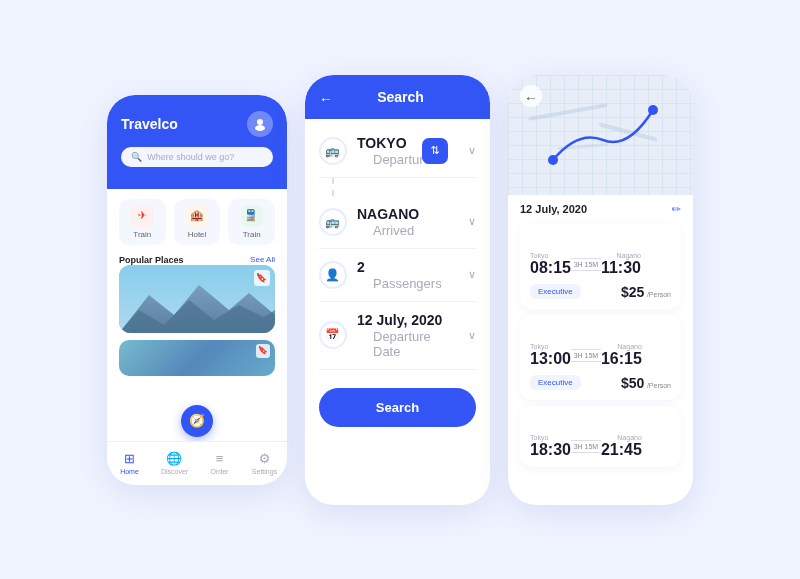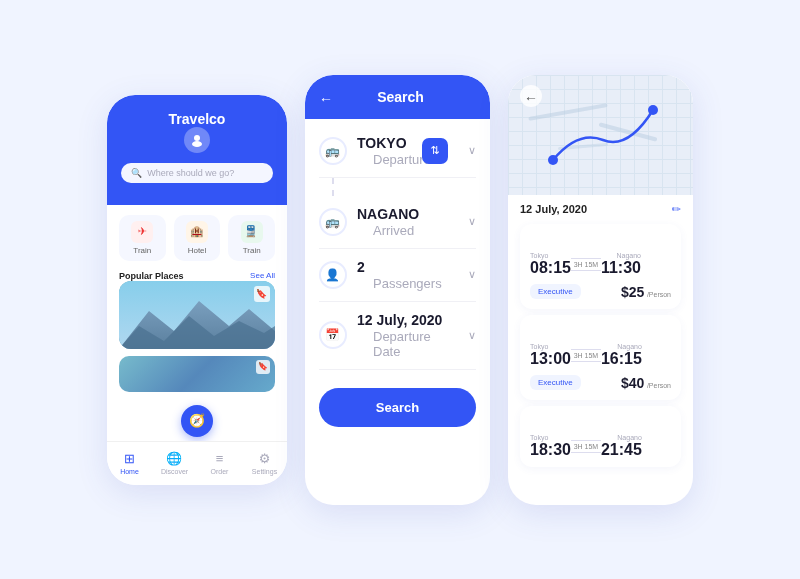--- a/index.html
+++ b/index.html
@@ -31,21 +31,20 @@
     .phone1 .header {
       background: #3355f5;
       padding: 16px 14px 22px;
       border-radius: 28px 28px 0 0;
     }
     .phone1 .header-top {
       display: flex;
       justify-content: space-between;
       align-items: center;
       margin-bottom: 10px;
-      flex-direction: column;
     }
     .phone1 .app-title {
       color: #fff;
       font-weight: 700;
       font-size: 14px;
     }
     .phone1 .avatar-circle {
       width: 26px; height: 26px;
       border-radius: 50%;
       background: rgba(255,255,255,0.3);
@@ -515,21 +514,21 @@
         </div>
         <div style="text-align:right;">
           <div class="city-label">Nagano</div>
           <div class="time-val">16:15</div>
         </div>
       </div>
       <div class="trip-class-row">
         <span class="class-badge">Executive</span>
         <div>
           <span class="price-tag">
-            <span>$40</span>
+            <span>$50</span>
           </span>
           <span class="price-sub">/Person</span>
         </div>
       </div>
     </div>
 
     <div class="trip-card">
       <div class="trip-times">
         <div>
           <div class="city-label">Tokyo</div>

